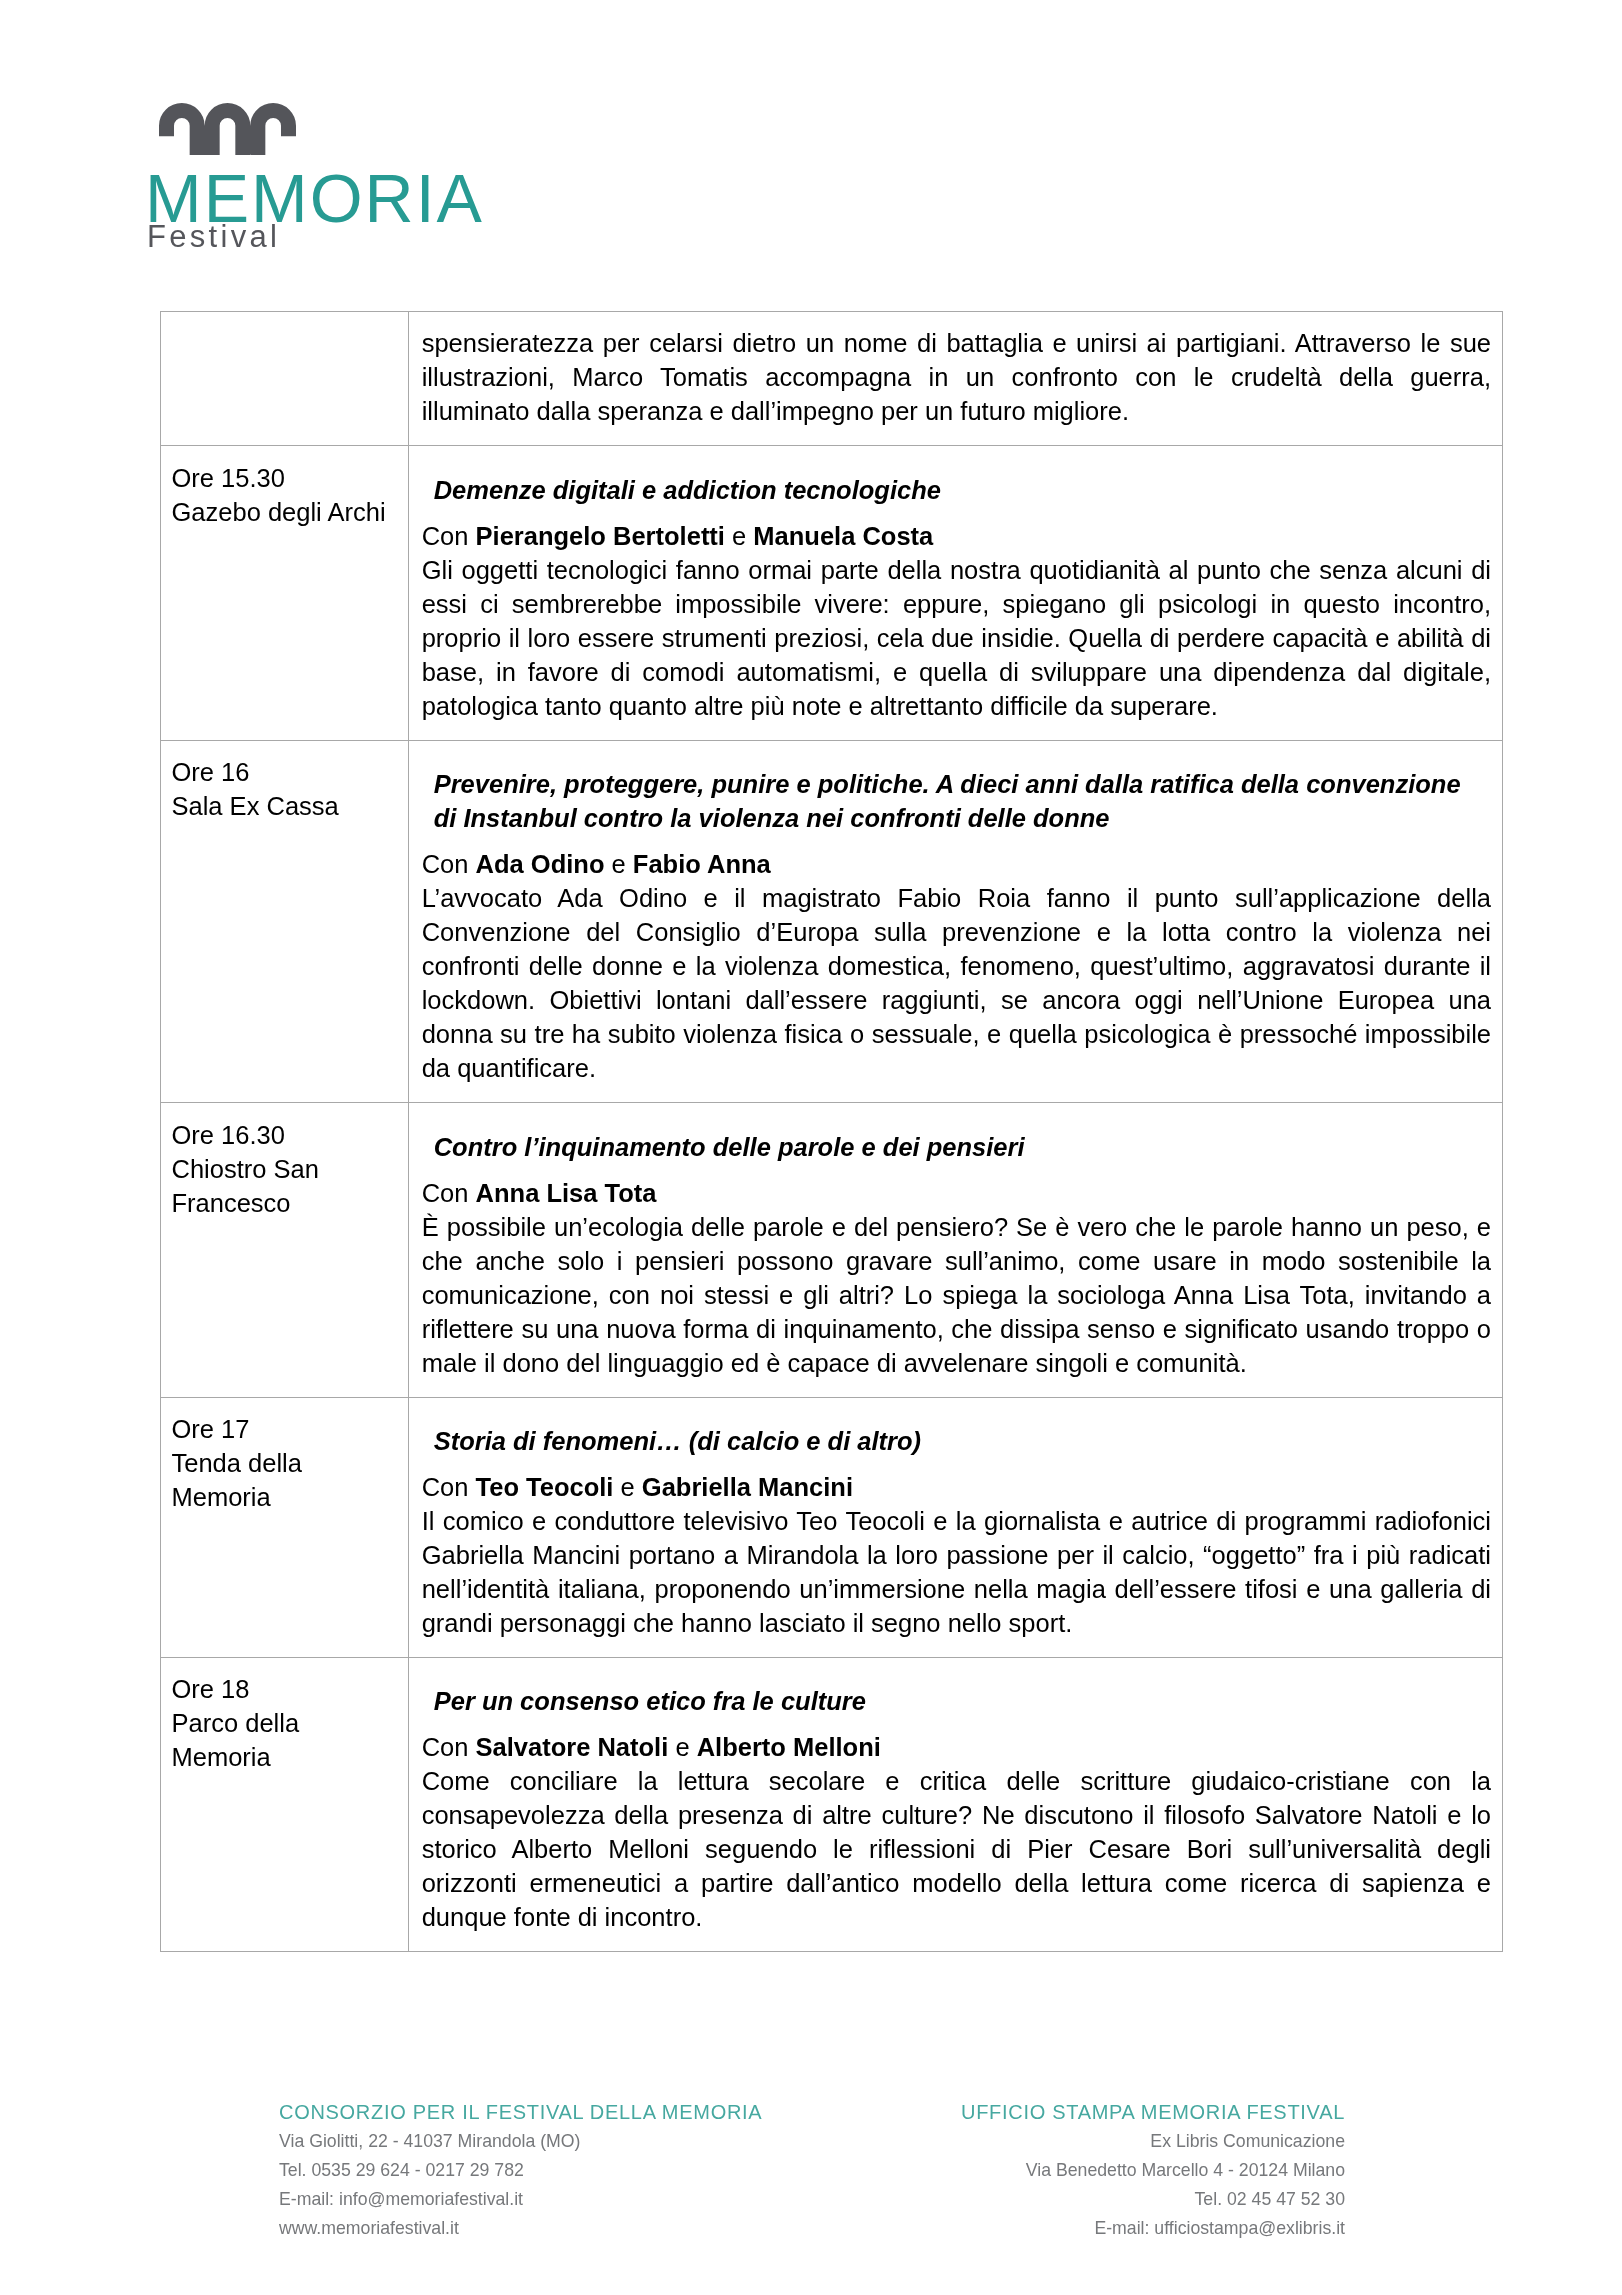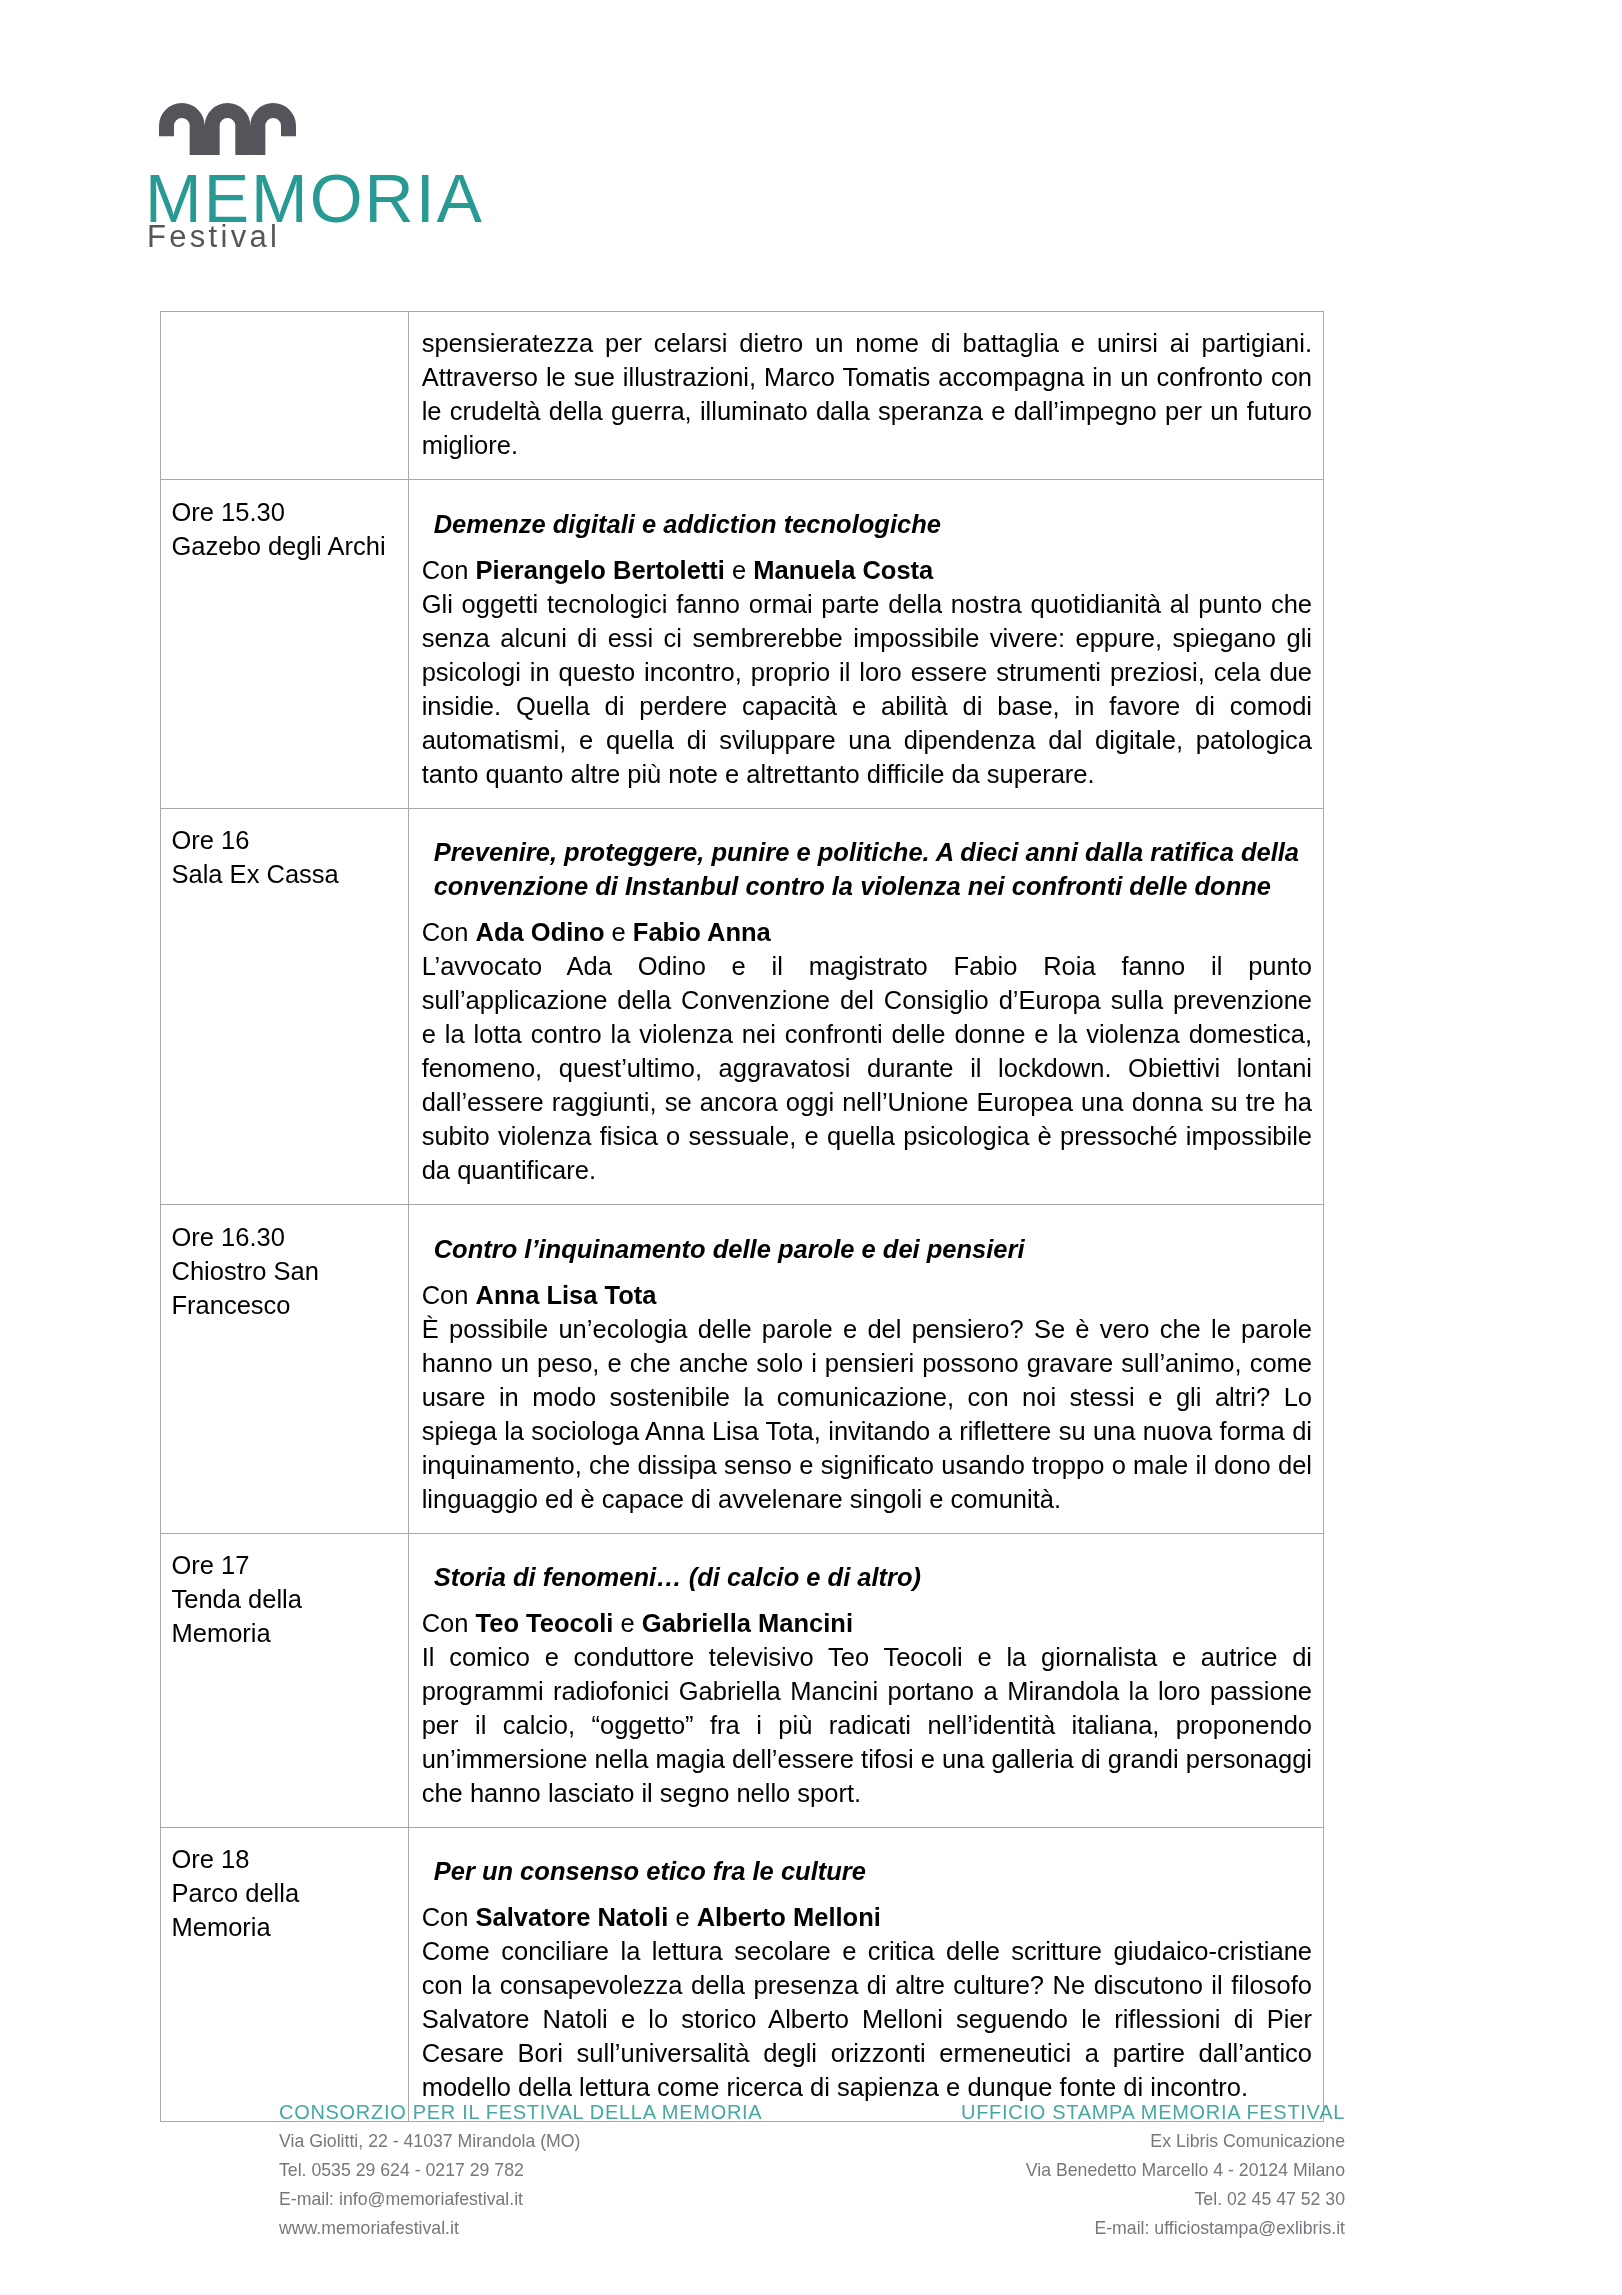--- a/index.html
+++ b/index.html
@@ -20,21 +20,21 @@
     font-size:68px;line-height:1;letter-spacing:2px;
     color:var(--brand,#279b93);font-weight:400;text-align:center;
   }
   .logo-sub{
     position:absolute;left:147px;top:221px;
     font-size:31px;line-height:1;letter-spacing:3.3px;
     color:var(--mark,#55565b);font-weight:400;
   }
   
   .program{
-    position:absolute;left:160px;top:311px;width:1164px;
+    position:absolute;left:160px;top:311px;width:1343px;
     border-collapse:collapse;table-layout:fixed;
   }
   .program td{
     border:1.3px solid #a8a8a8;
     vertical-align:top;
     font-size:25.5px;line-height:34px;
   }
   .program td.slot{width:227px;padding:14.4px 9.2px 15.7px 10.5px;}
   .program td.event{padding:14.4px 11px 17px 13px;}
   .event-title{font-weight:bold;font-style:italic;margin:12px;}

